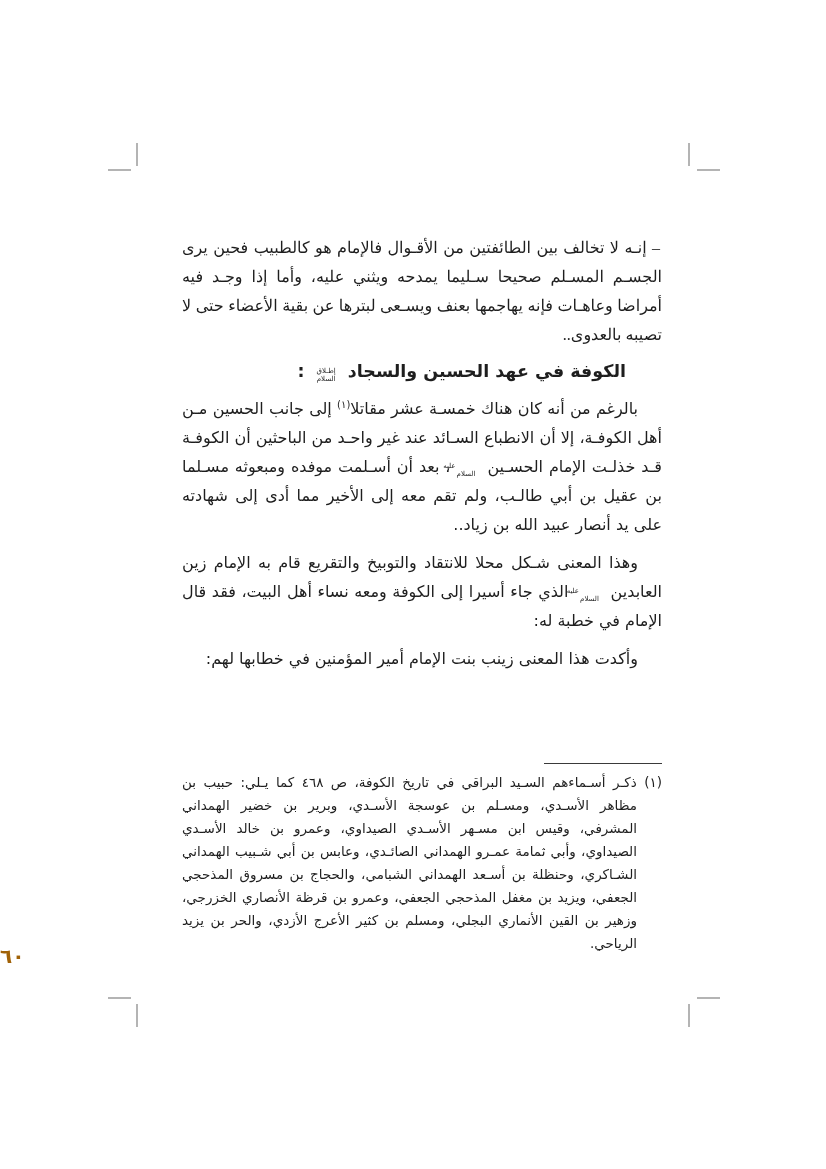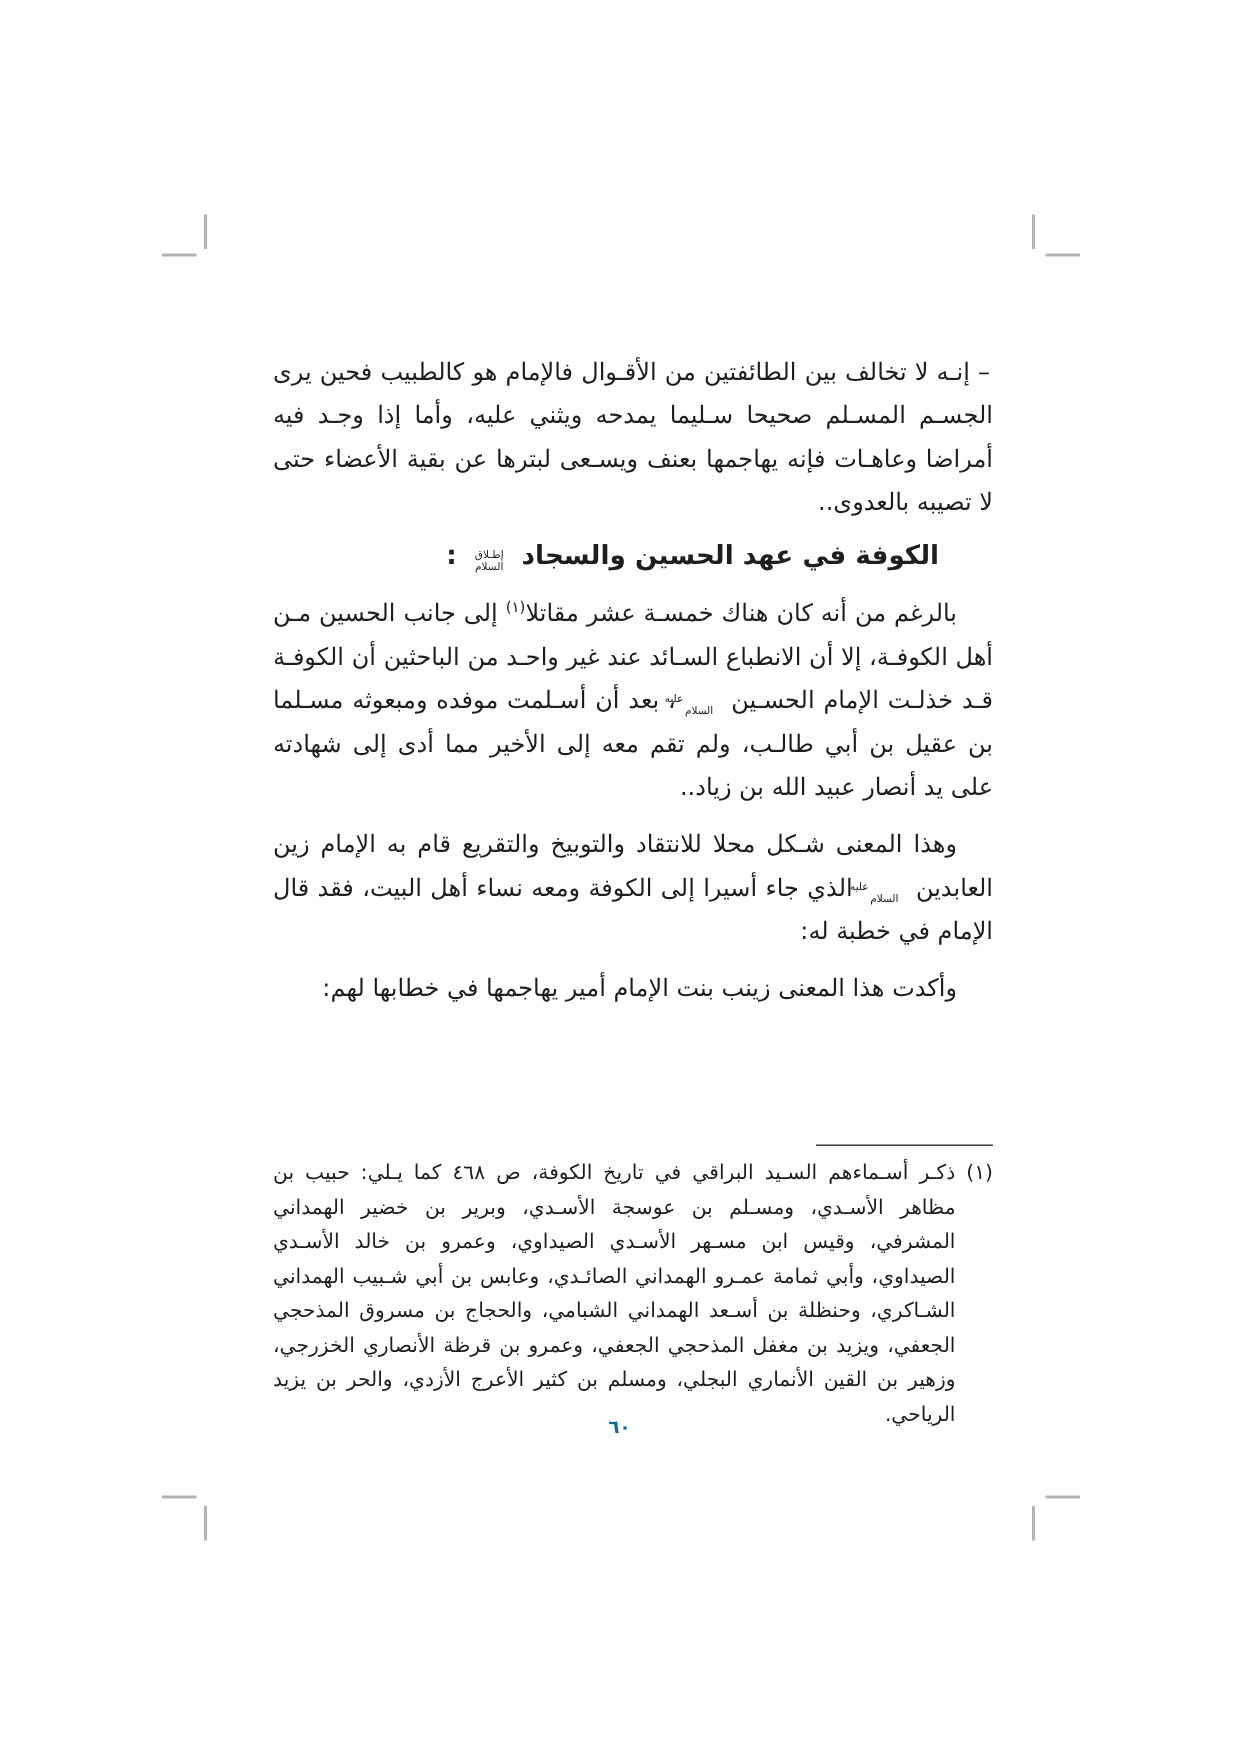--- a/index.html
+++ b/index.html
@@ -25,21 +25,21 @@
   .text-block{
     position:absolute;top:233px;right:164px;width:480px;
     direction:rtl;color:var(--ink);
   }
   .para{
     margin:0 0 9px 0;
     font-size:16px;line-height:29px;
     text-align:justify;
   }
   .para.indent{text-indent:24px;}
-  .para.intro{text-indent:2px;}
+  .para.intro{text-indent:2px;font-family:Liberation Serif, serif;}
   .heading{
     margin:3px 36px 9px 0;
     font-size:17.5px;font-weight:bold;line-height:27px;
     text-align:right;
   }
   .honorific{
     display:inline-block;width:27px;
     font-size:7px;line-height:1.1;font-weight:normal;
     text-align:center;vertical-align:-4px;
     margin:0 2px;color:var(--ink);
@@ -58,22 +58,22 @@
   }
   .fn-text{
     margin:0;
     font-size:13.5px;line-height:23px;
     text-align:justify;
     padding-right:25px;text-indent:-25px; 
   }
 
   .page-number{
     position:absolute;top:944px;left:0;width:826px;
-    text-align:center;
-    font-size:12px;font-weight:bold;color:#0369a1;
+    text-align:left;
+    font-size:20px;font-weight:bold;color:#a16207;
     direction:rtl;
   }
 </style>
 </head>
 <body>
 
 <div class="page">
 
   <div class="mark v" style="left:136px;top:143px;"></div>
   <div class="mark h" style="left:108px;top:169px;"></div>
@@ -86,21 +86,21 @@
 
   <main class="text-block">
     <p class="para intro" lang="ar" dir="rtl">– إنـه لا تخالف بين الطائفتين من الأقـوال فالإمام هو كالطبيب فحين يرى الجسـم المسـلم صحيحا سـليما يمدحه ويثني عليه، وأما إذا وجـد فيه أمراضا وعاهـات فإنه يهاجمها بعنف ويسـعى لبترها عن بقية الأعضاء حتى لا تصيبه بالعدوى..</p>
 
     <h2 class="heading" lang="ar" dir="rtl">الكوفة في عهد الحسين والسجاد <span class="honorific">إطـلاق السلام</span> :</h2>
 
     <p class="para indent" lang="ar" dir="rtl">بالرغم من أنه كان هناك خمسـة عشر مقاتلا<sup class="fn-ref">(١)</sup> إلى جانب الحسين مـن أهل الكوفـة، إلا أن الانطباع السـائد عند غير واحـد من الباحثين أن الكوفـة قـد خذلـت الإمام الحسـين <span class="honorific">عليه السلام</span>، بعد أن أسـلمت موفده ومبعوثه مسـلما بن عقيل بن أبي طالـب، ولم تقم معه إلى الأخير مما أدى إلى شهادته على يد أنصار عبيد الله بن زياد..</p>
 
     <p class="para indent" lang="ar" dir="rtl">وهذا المعنى شـكل محلا للانتقاد والتوبيخ والتقريع قام به الإمام زين العابدين <span class="honorific">عليه السلام</span> الذي جاء أسيرا إلى الكوفة ومعه نساء أهل البيت، فقد قال الإمام في خطبة له:</p>
 
-    <p class="para indent" lang="ar" dir="rtl">وأكدت هذا المعنى زينب بنت الإمام أمير يهاجمها في خطابها لهم:</p>
+    <p class="para indent" lang="ar" dir="rtl">وأكدت هذا المعنى زينب بنت الإمام أمير المؤمنين في خطابها لهم:</p>
 
   </main>
 
   <footer class="footnote-block">
     <div class="fn-rule"></div>
     <p class="fn-text" lang="ar" dir="rtl">(١) ذكـر أسـماءهم السـيد البراقي في تاريخ الكوفة، ص ٤٦٨ كما يـلي: حبيب بن مظاهر الأسـدي، ومسـلم بن عوسجة الأسـدي، وبرير بن خضير الهمداني المشرفي، وقيس ابن مسـهر الأسـدي الصيداوي، وعمرو بن خالد الأسـدي الصيداوي، وأبي ثمامة عمـرو الهمداني الصائـدي، وعابس بن أبي شـبيب الهمداني الشـاكري، وحنظلة بن أسـعد الهمداني الشبامي، والحجاج بن مسروق المذحجي الجعفي، ويزيد بن مغفل المذحجي الجعفي، وعمرو بن قرظة الأنصاري الخزرجي، وزهير بن القين الأنماري البجلي، ومسلم بن كثير الأعرج الأزدي، والحر بن يزيد الرياحي.</p>
   </footer>
 
   <div class="page-number" lang="ar">٦٠</div>
 

